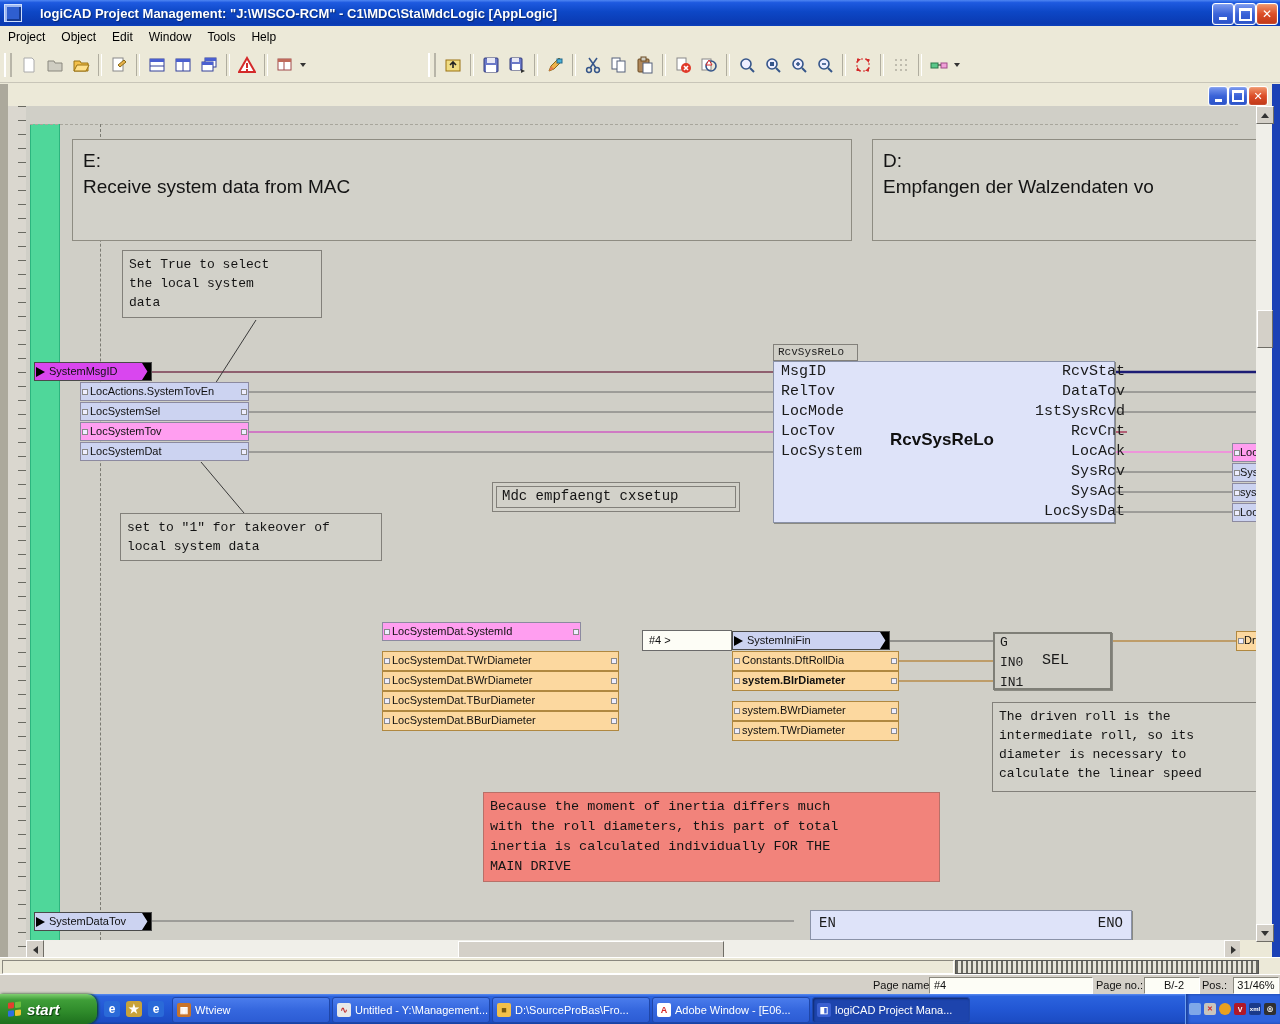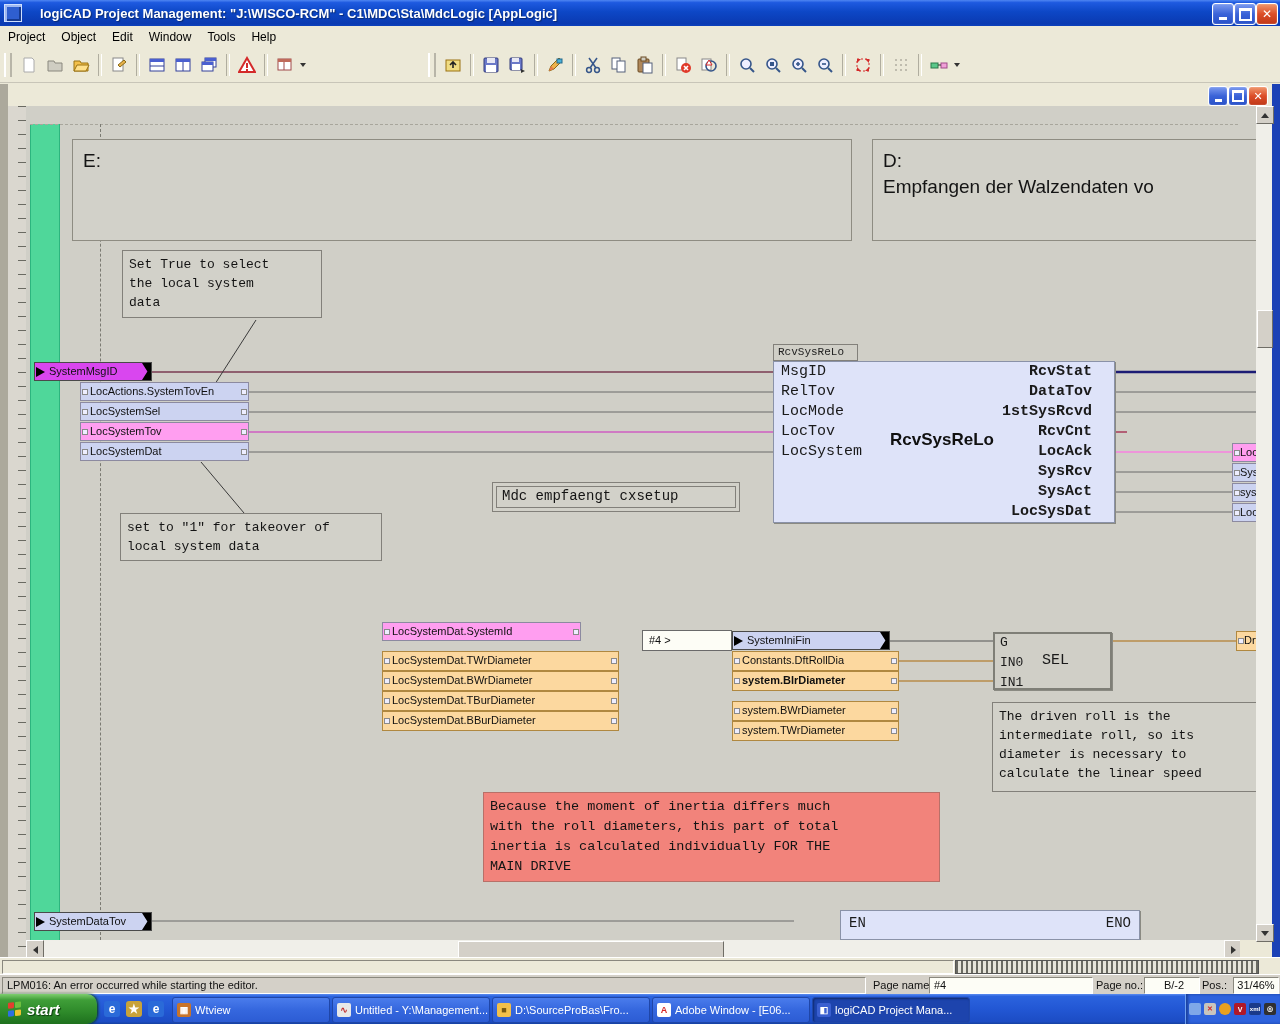--- a/index.html
+++ b/index.html
@@ -385,20 +385,21 @@
     <line x1="890" y1="681" x2="994" y2="681" stroke="#b98c4a" stroke-width="1.5"></line>
     <line x1="1112" y1="641" x2="1237" y2="641" stroke="#b98c4a" stroke-width="1.5"></line>
     <line x1="150" y1="921" x2="794" y2="921" stroke="#6a6a6a" stroke-width="1"></line>
     <line x1="1091" y1="921" x2="1099" y2="921" stroke="#6a6a6a" stroke-width="1"></line>
     <line x1="256" y1="320" x2="206" y2="398" stroke="#3a3a3a" stroke-width="1"></line>
     <line x1="244" y1="513" x2="201" y2="462" stroke="#3a3a3a" stroke-width="1"></line>
   </svg>
 
   <div class="hdr" style="left:72px;top:139px;width:768px;height:92px;">
     <div>E:</div>
+    <div>Receive system data from MAC</div>
   </div>
   <div class="hdr" style="left:872px;top:139px;width:383px;height:92px;">
     <div>D:</div>
     <div>Empfangen der Walzendaten vo</div>
   </div>
 
   <div class="cmt" style="left:122px;top:250px;width:186px;height:58px;">Set True to select
 the local system
 data</div>
   <div class="cmt" style="left:120px;top:513px;width:248px;height:38px;">set to "1" for takeover of
@@ -425,21 +426,21 @@
 
   <div class="tab" style="left:773px;top:344px;width:79px;height:15px;">RcvSysReLo</div>
   <div class="blk" style="left:773px;top:361px;width:340px;height:160px;"></div>
   <div class="pincol" style="left:781px;top:362px;">
     <div>MsgID</div>
       <div>RelTov</div>
     <div>LocMode</div>
       <div>LocTov</div>
     <div>LocSystem</div>
   </div>
-  <div class="pincol r" style="left:942px;top:362px;width:150px;font-weight:bold;">
+  <div class="pincol r" style="left:975px;top:362px;width:150px;">
     <div>RcvStat</div>
       <div>DataTov</div>
     <div>1stSysRcvd</div>
       <div>RcvCnt</div>
     <div>LocAck</div>
       <div>SysRcv</div>
     <div>SysAct</div>
       <div>LocSysDat</div>
   </div>
   <div class="blkname" style="left:890px;top:430px;">RcvSysReLo</div>
@@ -464,21 +465,21 @@
 
   <div class="blk gray" style="left:993px;top:632px;width:115px;height:54px;"></div>
   <div class="pincol" style="left:1000px;top:633px;font-size:13px;">
     <div>G</div>
       <div>IN0</div>
       <div>IN1</div>
   </div>
   <div class="pincol" style="left:1042px;top:651px;font-size:15px;">SEL</div>
   <div class="sig orange" style="left:1236px;top:631px;width:20px;height:18px;padding-left:7px;">Drvl</div>
 
-  <div class="blk" style="left:840px;top:910px;width:298px;height:28px;">
+  <div class="blk" style="left:810px;top:910px;width:298px;height:28px;padding-left:22px;">
     <span class="pincol" style="left:8px;top:2px;font-size:14px;">EN</span>
     <span class="pincol" style="right:8px;top:2px;font-size:14px;">ENO</span>
   </div>
 
   <div class="sbtrack" style="left:1256px;top:106px;width:16px;height:834px;"></div>
   <div class="sbbtn" style="left:1256px;top:106px;width:16px;height:16px;">
       <span class="tri up"></span>
     </div>
   <div class="sbbtn" style="left:1256px;top:924px;width:16px;height:16px;">
       <span class="tri down"></span>
@@ -493,21 +494,20 @@
     </div>
   <div class="sbthumb" style="left:458px;top:941px;width:264px;height:15px;"></div>
   <div class="abs" style="left:1240px;top:940px;width:16px;height:17px;background:#ece9d8;"></div>
 
   <div class="strip">
     <div class="stripleft"></div>
     <div class="filmstrip"></div>
   </div>
 
   <div class="statusbar">
-    <div class="spanel" style="left:2px;width:858px;">LPM016: An error occurred while starting the editor.</div>
     <span class="slabel" style="left:873px;">Page name:</span>
     <div class="spanel sval" style="left:929px;width:158px;">#4</div>
     <span class="slabel" style="left:1096px;">Page no.:</span>
     <div class="spanel sval" style="left:1144px;width:50px;text-align:center;">B/-2</div>
     <span class="slabel" style="left:1202px;">Pos.:</span>
     <div class="spanel sval" style="left:1233px;width:44px;text-align:center;padding-left:0;">31/46%</div>
   </div>
 
   <div class="taskbar">
     <div class="startbtn">

